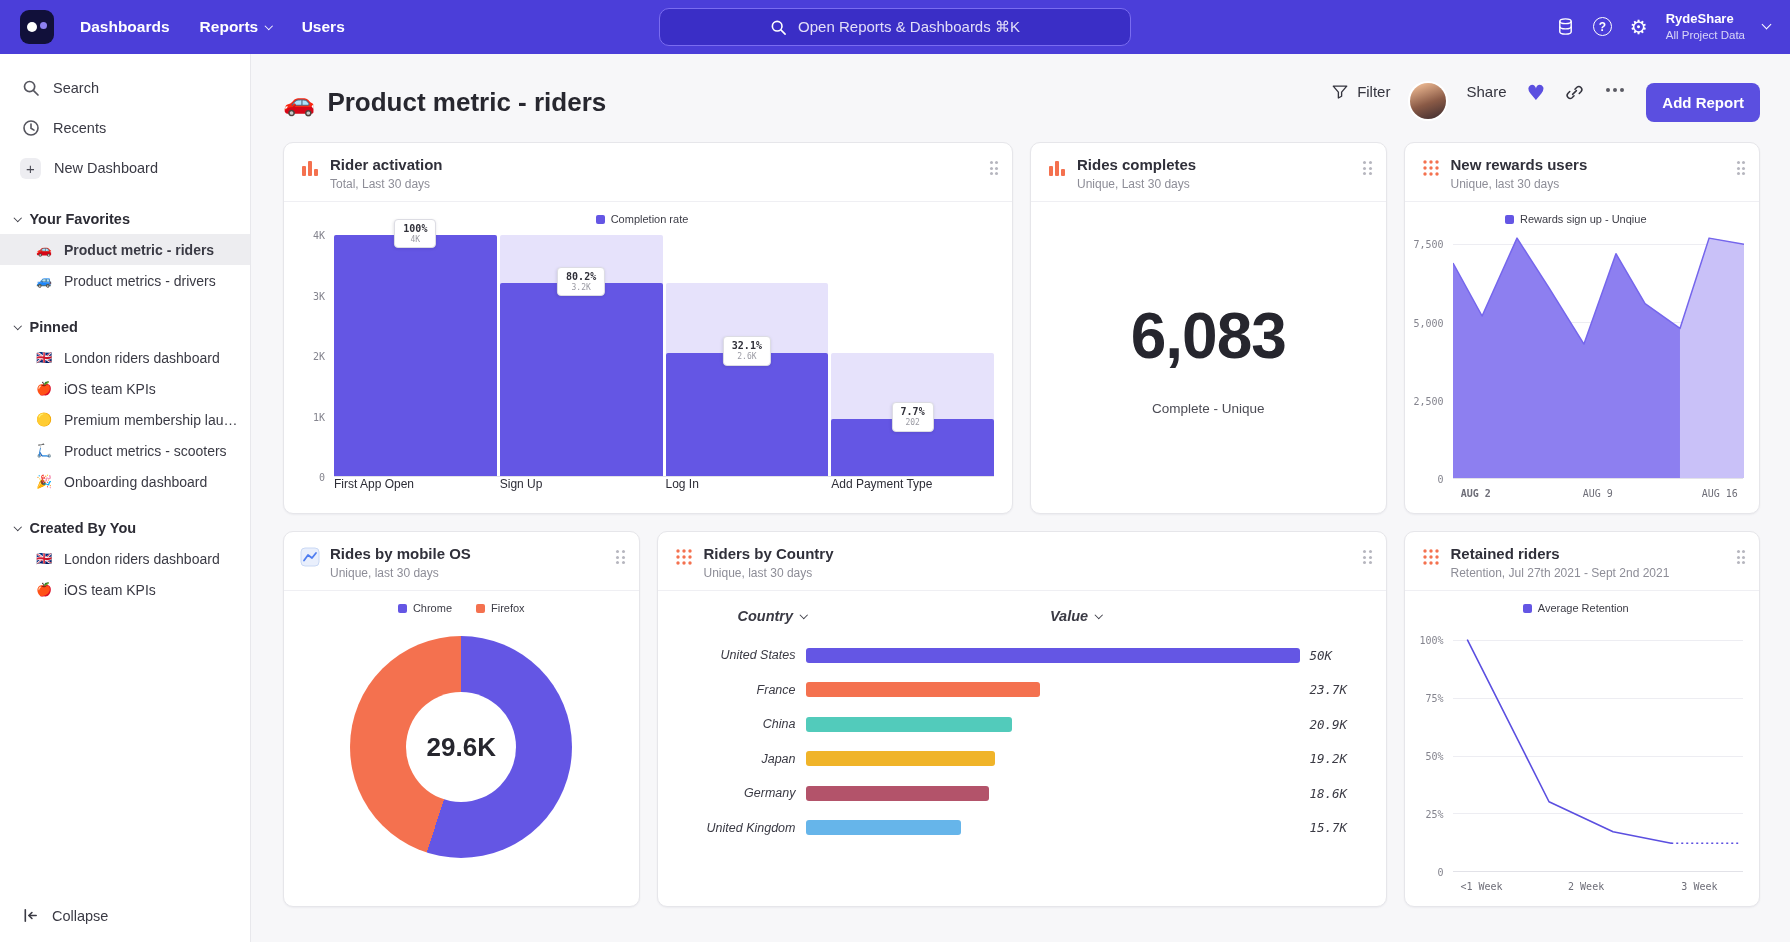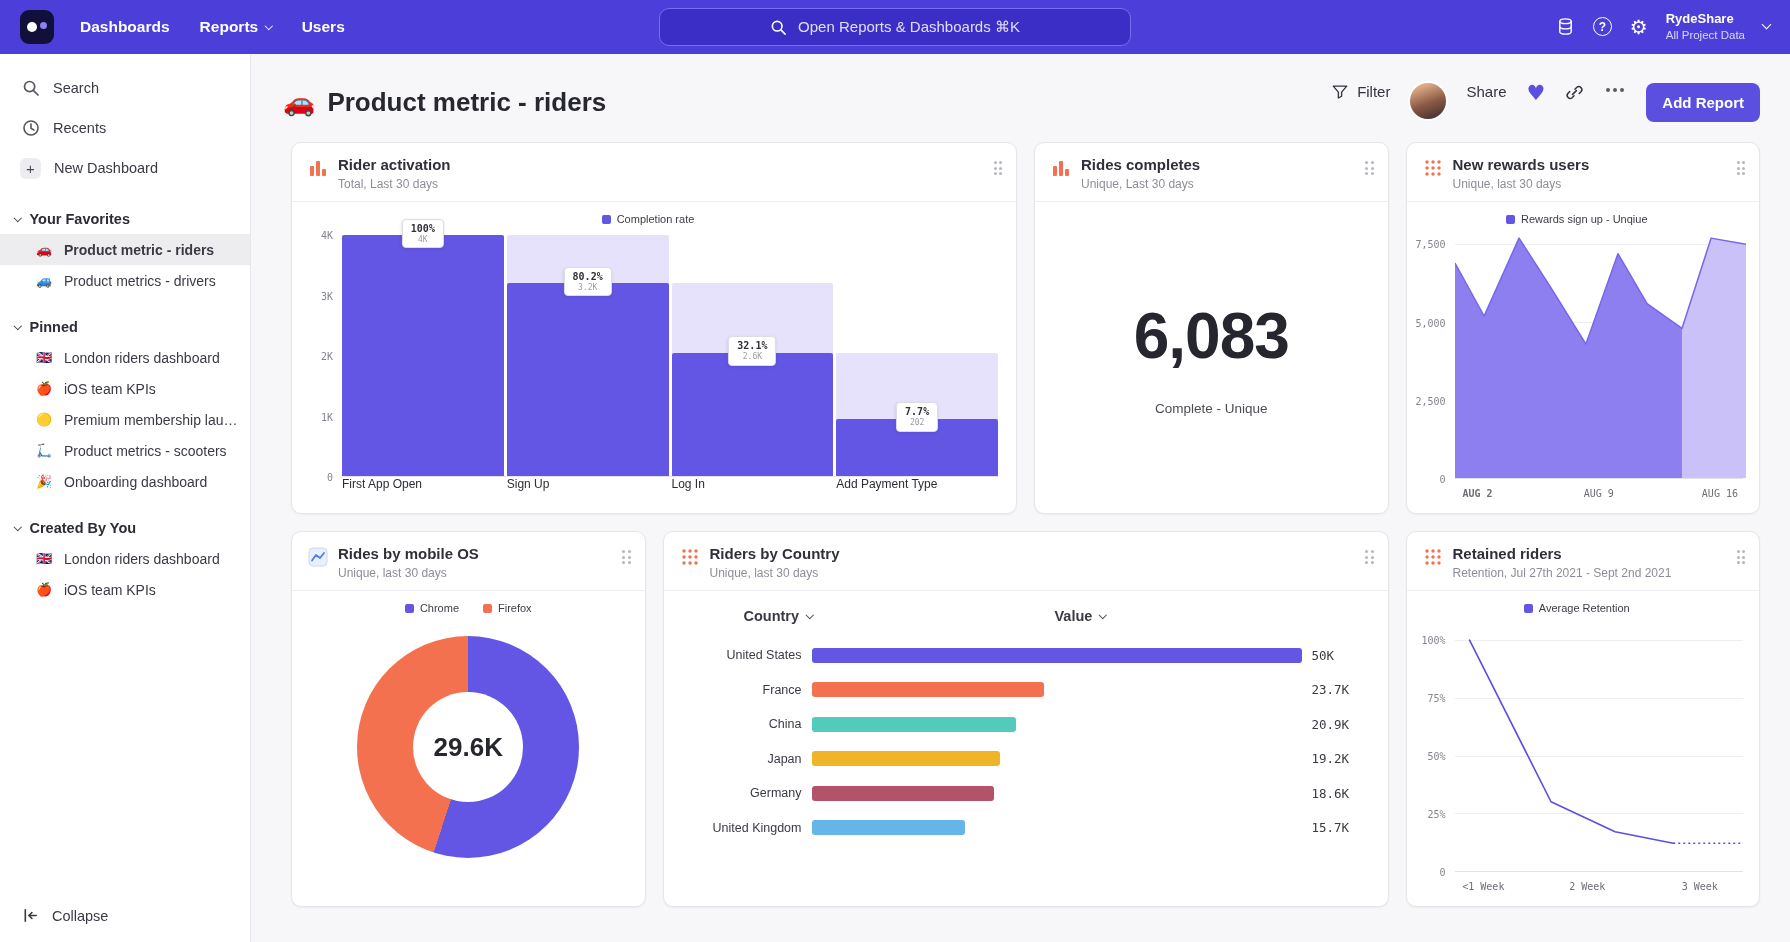--- a/index.html
+++ b/index.html
@@ -55,21 +55,21 @@
   .act svg { width:18px; height:18px; }
   .avatar { width:36px; height:36px; border-radius:50%; background:linear-gradient(160deg,#e8b48e 10%,#8a5a46 55%,#3a2a2e 100%); box-shadow:0 0 0 2px #fff; cursor:pointer; }
   .heart { font-size:21px; color:#5b4fe0; cursor:pointer; line-height:1; font-family:"DejaVu Sans", sans-serif; }
   .linkic { cursor:pointer; display:flex; }
   .linkic svg { width:19px; height:19px; }
   .more { display:flex; gap:3px; cursor:pointer; padding:5px 2px; }
   .more i { width:4px; height:4px; border-radius:50%; background:#5a5a64; }
   .add-report { background:#5b4fe0; color:#fff; border:none; border-radius:8px; font-size:15px; font-weight:600; padding:11px 16px; font-family:inherit; cursor:pointer; }
 
   
-  .grid { display:grid; grid-template-columns:repeat(12,1fr); grid-template-rows:372px 376px; gap:17px;margin-left:8px; }
+  .grid { display:grid; grid-template-columns:repeat(12,1fr); grid-template-rows:372px 376px; gap:17px; }
   .c-funnel { grid-column:span 6; }
   .c-num { grid-column:span 3; }
   .c-rewards { grid-column:span 3; }
   .c-os { grid-column:span 3; }
   .c-country { grid-column:span 6; }
   .c-ret { grid-column:span 3; }
   .card { background:#fff; border:1px solid #e6e6ea; border-radius:10px; box-shadow:0 1px 2px rgba(25,25,50,.05); display:flex; flex-direction:column; min-height:0; overflow:hidden; }
   .card-head { display:flex; align-items:flex-start; gap:10px; padding:13px 14px 10px 16px; border-bottom:1px solid #efeff3; flex:none; }
   .cicon { width:20px; height:20px; flex:none; margin-top:2px; }
   .cicon svg { width:20px; height:20px; display:block; }
@@ -113,21 +113,21 @@
   .xrow { position:relative; height:26px; margin-left:44px; flex:none; }
   .xlab { position:absolute; top:9px; transform:translateX(-50%); font-family:"DejaVu Sans Mono",monospace; font-size:10px; color:#6e6e78; white-space:nowrap; }
 
   
   .donutbody { align-items:center; padding-top:2px; }
   .donut { width:222px; height:222px; border-radius:50%; position:relative; margin-top:12px; cursor:pointer; }
   .donut::after { content:""; position:absolute; inset:56px; border-radius:50%; background:#fff; z-index:1; }
   .donut-center { position:absolute; inset:0; z-index:2; display:flex; align-items:center; justify-content:center; font-size:26px; font-weight:700; color:#26262e; }
 
   
-  .countrybody { padding:4px 26px 10px; }
+  .countrybody { padding:4px 26px 10px;font-style:italic; }
   .sel-row { display:flex; align-items:center; padding:13px 0 14px; flex:none; }
   .sel { display:flex; align-items:center; gap:8px; font-size:14.5px; font-weight:600; color:#3a3a44; cursor:pointer; }
   .sel1 { margin-left:54px; }
   .sel2 { margin-left:36%; }
   .crow { display:flex; align-items:center; height:34.5px; }
   .crow-label { width:122px; text-align:right; padding-right:10px; font-size:12.5px; color:#3a3a44; flex:none; }
   .crow-track { flex:1; display:flex; align-items:center; min-width:0; }
   .crow-bar { height:15px; border-radius:3px; }
   .crow-val { font-family:"DejaVu Sans Mono",monospace; font-size:12.5px; color:#3a3a44; padding-left:10px; flex:none; width:60px; }
 </style>

